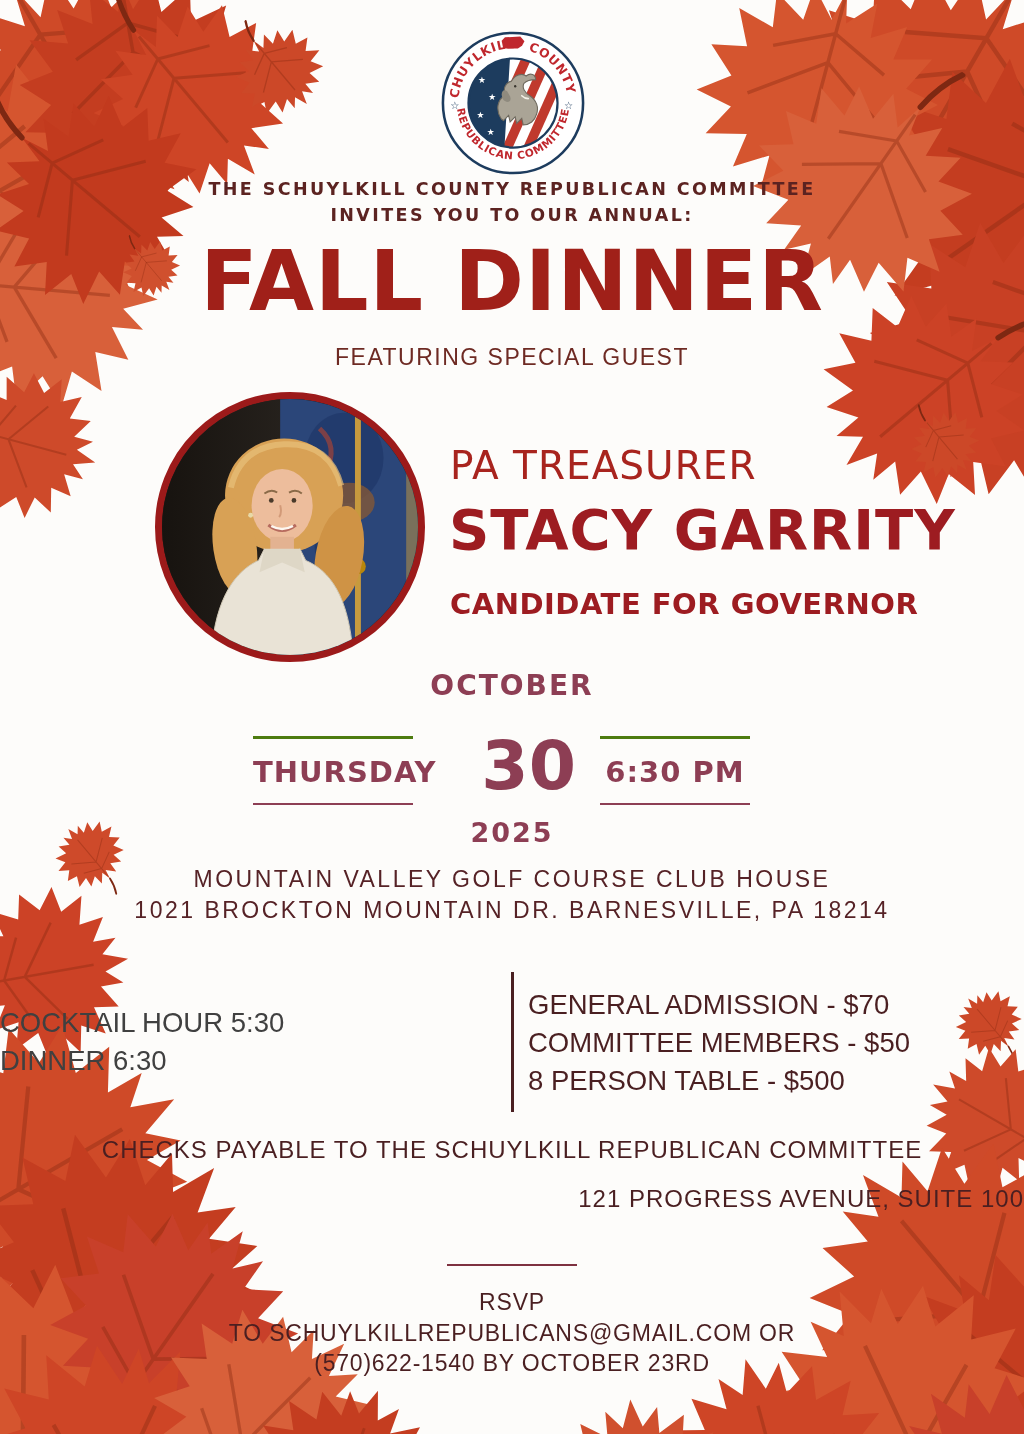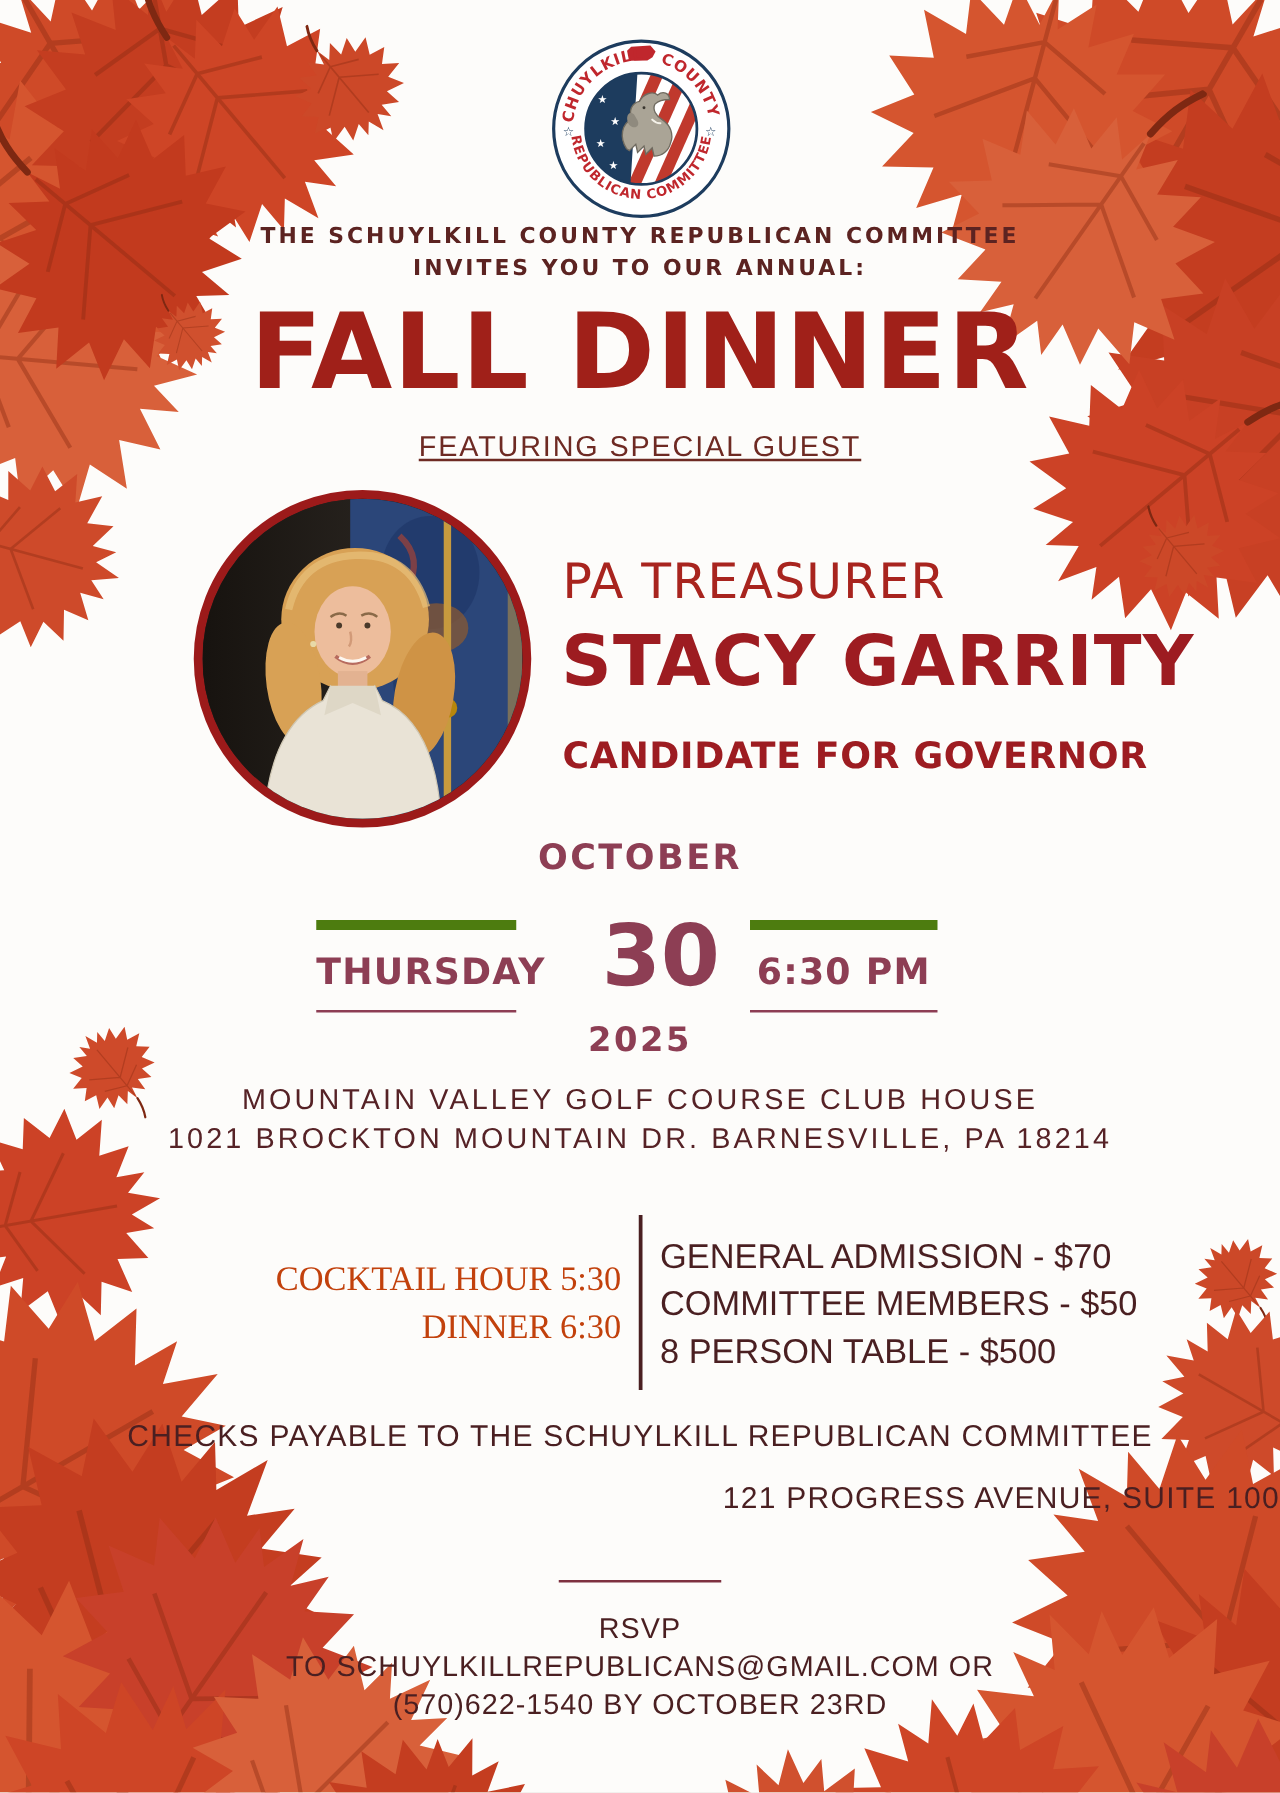--- a/index.html
+++ b/index.html
@@ -10,45 +10,45 @@
   }
   .leaf{position:absolute;z-index:1;}
   .z{position:absolute;z-index:2;}
   .txt{position:absolute;left:0;width:100%;text-align:center;z-index:2;}
 
   .logo{position:absolute;left:440px;top:30px;width:146px;height:146px;z-index:2;}
 
   .hline1{top:179px;font-size:17.5px;font-weight:bold;letter-spacing:2.4px;color:#5c2321;}
   .hline2{top:205px;font-size:17.5px;font-weight:bold;letter-spacing:2.4px;color:#5c2321;}
   .title{top:237px;font-size:84px;font-weight:800;letter-spacing:1px;color:#a02019;line-height:1.05;}
-  .subtitle{top:344px;font-size:23px;font-weight:500;letter-spacing:1.5px;color:#6e2a23;font-family:"Liberation Sans",sans-serif;text-decoration:underline;}
+  .subtitle{top:344px;font-size:23px;font-weight:500;letter-spacing:1.5px;color:#6e2a23;font-family:"Liberation Sans",sans-serif;}
 
   .photo{position:absolute;left:155px;top:392px;width:256px;height:256px;border-radius:50%;
     border:7px solid #9c1a1a;overflow:hidden;z-index:2;background:#23201e;}
   .photo svg{display:block;width:100%;height:100%;}
 
   .guest-role{left:450px;top:443px;font-size:39px;font-weight:500;letter-spacing:1px;color:#a8241e;}
   .guest-name{left:449px;top:497px;font-size:56px;font-weight:800;letter-spacing:1px;color:#9d1c21;}
   .guest-tag{left:450px;top:587px;font-size:29px;font-weight:800;letter-spacing:.5px;color:#9d1c21;}
 
   .month{top:669px;font-size:28px;font-weight:800;letter-spacing:2px;color:#8d3e54;}
   .datecell{position:absolute;z-index:2;text-align:center;color:#8d3e54;font-weight:800;
-    border-top:8px solid #4d7c0f;border-bottom:2px solid #8d3e54;padding:16px 0 14px 0;}
+    border-top:3px solid #4d7c0f;border-bottom:2px solid #8d3e54;padding:16px 0 14px 0;}
   .day-left{left:253px;top:736px;width:160px;font-size:29px;letter-spacing:1px;}
   .day-right{left:600px;top:736px;width:150px;font-size:29px;letter-spacing:1px;}
   .day-num{position:absolute;left:448px;top:726px;width:128px;text-align:right;z-index:2;
     font-size:68px;font-weight:800;color:#8d3e54;}
   .year{top:817px;font-size:27px;font-weight:800;letter-spacing:2px;color:#8d3e54;}
 
   .venue1{top:866px;font-size:23px;letter-spacing:2.5px;color:#562226;font-family:"Liberation Sans",sans-serif;}
   .venue2{top:897px;font-size:23px;letter-spacing:2.5px;color:#562226;font-family:"Liberation Sans",sans-serif;}
 
   .vdivider{position:absolute;left:511px;top:972px;width:2.5px;height:140px;background:#4a1f21;z-index:2;}
-  .sched{position:absolute;left:0;top:1004px;width:497px;text-align:right;z-index:2;
-    font-size:27.5px;line-height:38px;color:#c2410c;font-family:Liberation Serif, serif;}
+  .sched{position:absolute;left:0;top:1004px;width:497px;text-align:left;z-index:2;
+    font-size:27.5px;line-height:38px;color:#404040;font-family:Liberation Sans, sans-serif;}
   .prices{position:absolute;left:528px;top:986px;width:460px;text-align:left;z-index:2;
     font-size:27.5px;line-height:38px;color:#4a1f21;font-family:"Liberation Sans",sans-serif;}
 
   .pay{font-size:24px;letter-spacing:1px;color:#4a1f21;font-family:"Liberation Sans",sans-serif;}
   .pay1{top:1096px;margin-top:40px;} .pay2{top:1185px;text-align:right;} .pay3{top:1215px;}
 
   .hdivider{position:absolute;left:447px;top:1264px;width:130px;height:2px;background:#7e3140;z-index:2;}
   .rsvp{font-size:23px;letter-spacing:.8px;color:#4a1f21;font-family:"Liberation Sans",sans-serif;}
   .rsvp-title{top:1289px;} .rsvp1{top:1320px;} .rsvp2{top:1350px;}
 

